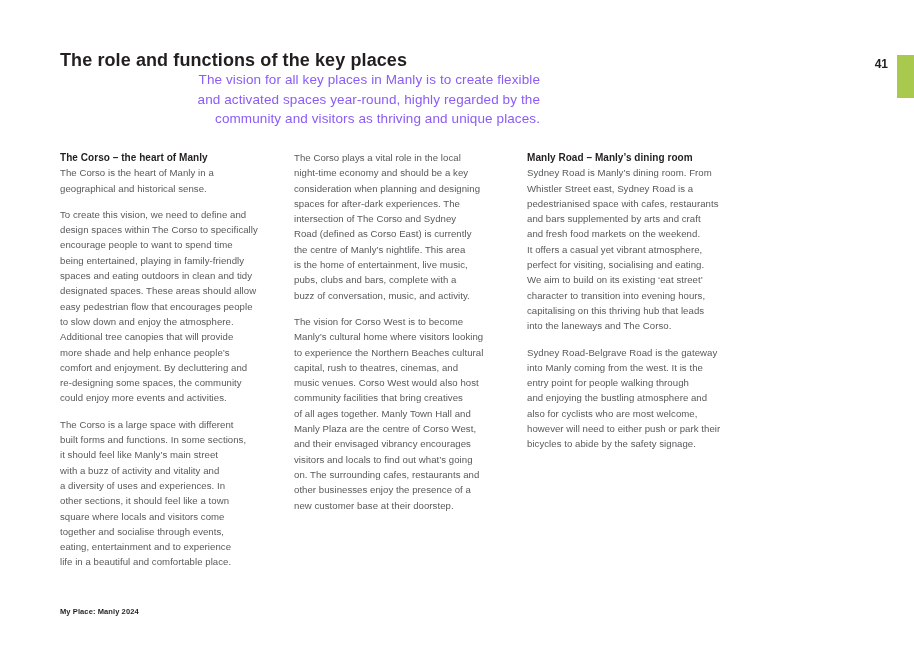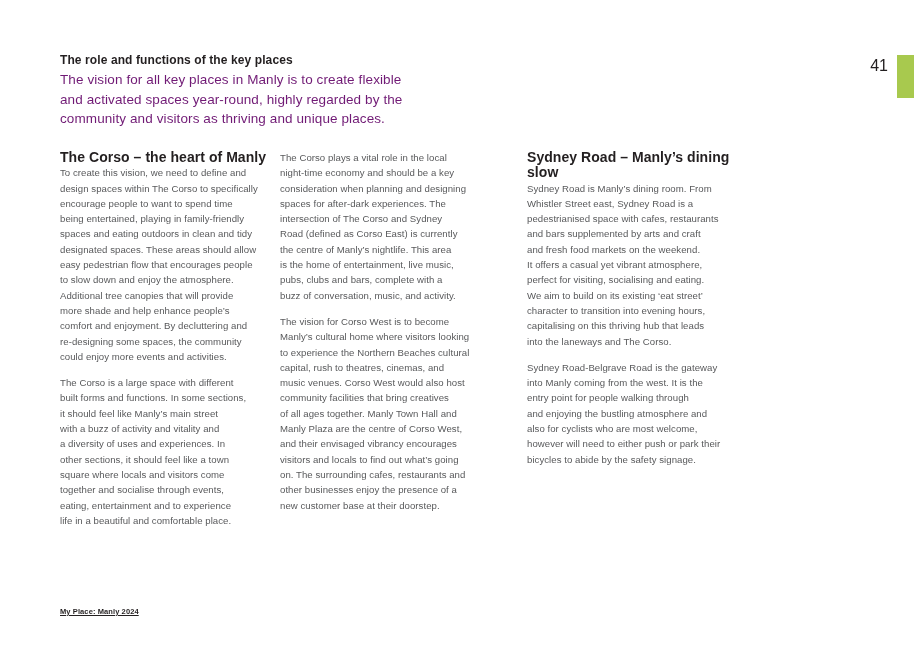--- a/index.html
+++ b/index.html
@@ -8,78 +8,79 @@
     background:#ffffff;
     font-family:"Liberation Sans", sans-serif;
     position:relative;
     overflow:hidden;
     color:#231f20;
   }
   .doc-page { position:absolute; inset:0; background:#ffffff; }
 
   .header-block { position:absolute; left:60px; top:51px; width:480px; }
   .header-title {
-    font-size:12px; font-weight:bold; color:#231f20;
+    font-size:18px; font-weight:bold; color:#231f20;
     line-height:19px; letter-spacing:0.1px;
   }
   .header-subtitle {
-    font-size:13.5px; color:#701a75;
-    line-height:19.5px; white-space:pre-line; letter-spacing:0.1px;
+    font-size:13.5px; color:#8b5cf6;
+    line-height:19.5px; white-space:pre-line; letter-spacing:0.1px;text-align:right;
   }
 
   .page-number {
     position:absolute; top:57px; right:26px;
-    font-size:16px; font-weight:normal; color:#231f20;
+    font-size:12px; font-weight:bold; color:#231f20;
   }
   .tab-marker {
     position:absolute; top:55px; right:0px;
     width:17px; height:43px; background:#a8c94e;
   }
 
   .column {
     position:absolute; top:150px; width:236px;
     font-size:9.6px; line-height:15.3px; color:#58595b;
     letter-spacing:0.05px;
   }
   .col-1 { left:60px; }
-  .col-2 { left:280px; }
+  .col-2 { left:294px; }
   .col-3 { left:527px; }
   .col-heading {
-    font-size:14px; font-weight:bold; color:#231f20;
+    font-size:10px; font-weight:bold; color:#231f20;
     line-height:15.3px;
   }
   .col-heading:empty { display:none; }
   .para { white-space:pre-line; margin:0 0 11px 0; }
   .para:last-child { margin-bottom:0; }
 
   .footer-note {
     position:absolute; left:60px; top:607px;
     font-size:7.5px; font-weight:bold; color:#231f20;
     letter-spacing:0.1px;
-    text-decoration:underline;
   }
 </style>
 </head>
 <body>
 
 <div class="doc-page">
 
   <div class="header-block">
     <div class="header-title">The role and functions of the key places</div>
     <div class="header-subtitle">The vision for all key places in Manly is to create flexible
 and activated spaces year-round, highly regarded by the
 community and visitors as thriving and unique places.</div>
   </div>
 
   <div class="page-number">41</div>
   <div class="tab-marker" style="background-color: rgb(168, 201, 78);"></div>
 
   <div class="column col-1">
     <div class="col-heading">The Corso – the heart of Manly</div>
     <div>
+        <div class="para">The Corso is the heart of Manly in a
+geographical and historical sense.</div>
         <div class="para">To create this vision, we need to define and
 design spaces within The Corso to specifically
 encourage people to want to spend time
 being entertained, playing in family-friendly
 spaces and  eating outdoors in clean and tidy
 designated spaces. These areas should allow
 easy pedestrian flow that encourages people
 to slow down and enjoy the atmosphere.
 Additional tree canopies that will provide
 more shade and help enhance people’s
@@ -122,21 +123,21 @@
 Manly Plaza are the centre of Corso West,
 and their envisaged vibrancy encourages
 visitors and locals to find out what’s going
 on. The surrounding cafes, restaurants and
 other businesses enjoy the presence of a
 new customer base at their doorstep.</div>
       </div>
   </div>
 
   <div class="column col-3">
-    <div class="col-heading">Sydney Road – Manly’s dining slow</div>
+    <div class="col-heading">Manly Road – Manly’s dining room</div>
     <div>
         <div class="para">Sydney Road is Manly’s dining room. From
 Whistler Street east, Sydney Road is a
 pedestrianised space with cafes, restaurants
 and bars supplemented by arts and craft
 and fresh food markets on the weekend.
 It offers a casual yet vibrant atmosphere,
 perfect for visiting, socialising and eating.
 We aim to build on its existing ‘eat street’
 character to transition into evening hours,

